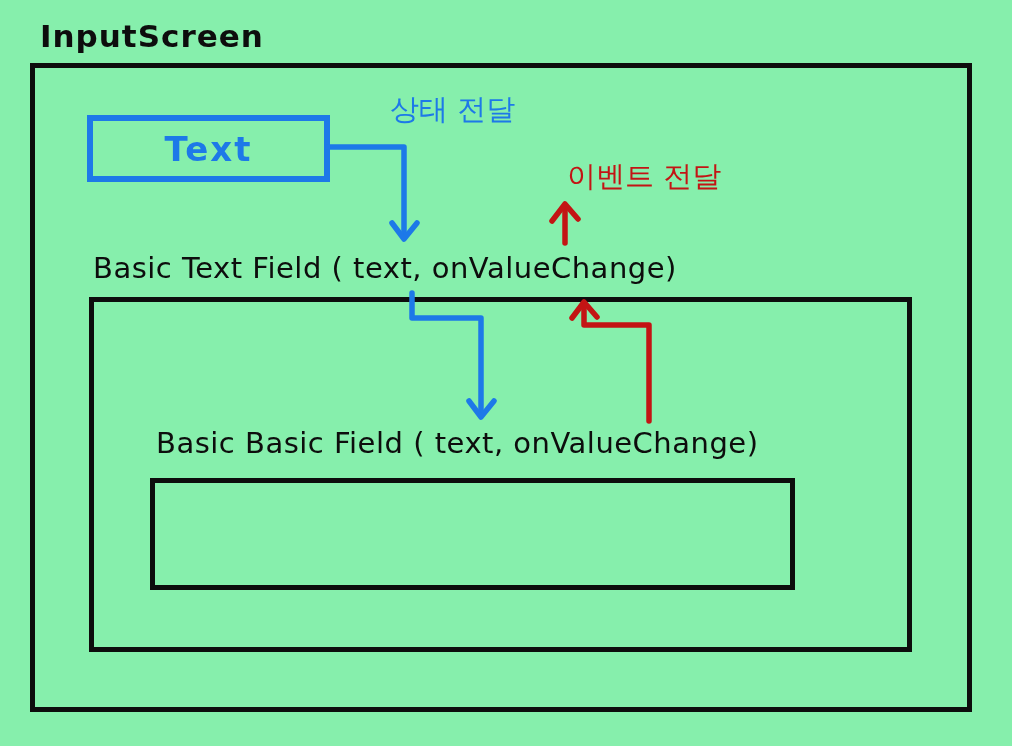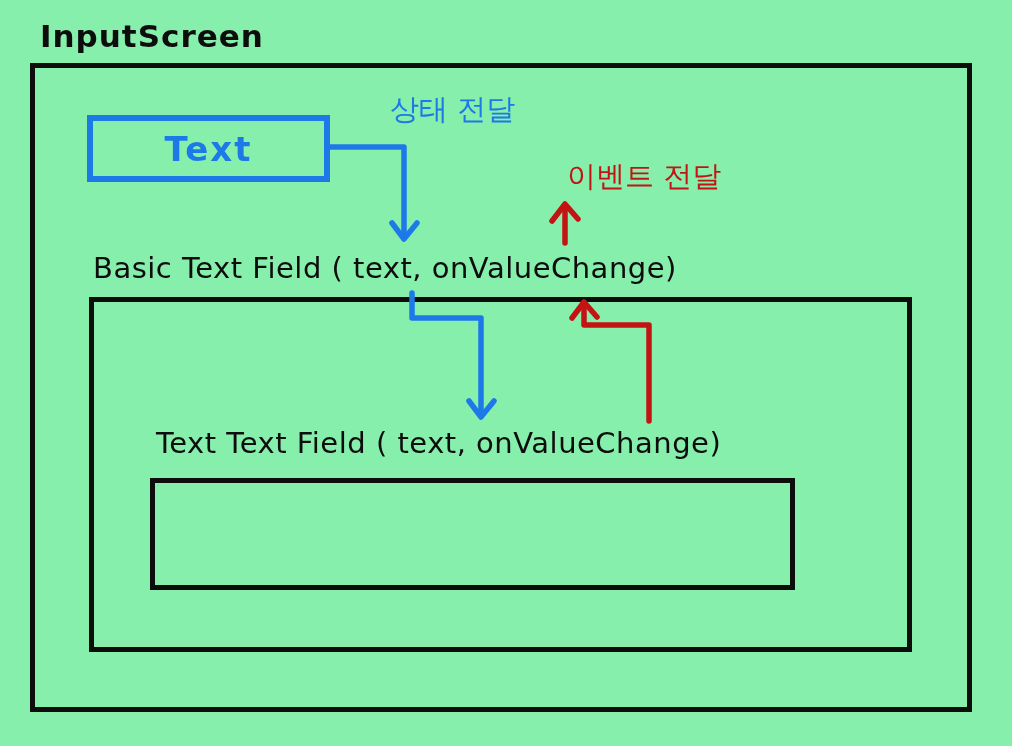--- a/index.html
+++ b/index.html
@@ -103,21 +103,21 @@
   <div class="abs state-box">
     <span class="state-label">Text</span>
   </div>
 
   <div class="abs annot annot-state">상태 전달</div>
 
   <div class="abs annot annot-event">이벤트 전달</div>
 
   <div class="abs node-label label-input">Basic Text Field ( text, onValueChange)</div>
 
-  <div class="abs node-label label-basic">Text Text Field ( text, onValueChange)</div>
+  <div class="abs node-label label-basic">Basic Basic Field ( text, onValueChange)</div>
 
   <svg class="abs arrows" width="1012" height="746" viewBox="0 0 1012 746">
 
     <path class="stroke-blue" d="M 328 147 L 404 147 L 404 235"></path>
     <path class="stroke-blue" d="M 392 223 L 404 239 L 417 223"></path>
 
     <path class="stroke-blue" d="M 412 293 L 412 318 L 481 318 L 481 413"></path>
     <path class="stroke-blue" d="M 469 401 L 481 417 L 494 401"></path>
 
     <path class="stroke-red" d="M 565 243 L 565 209"></path>

